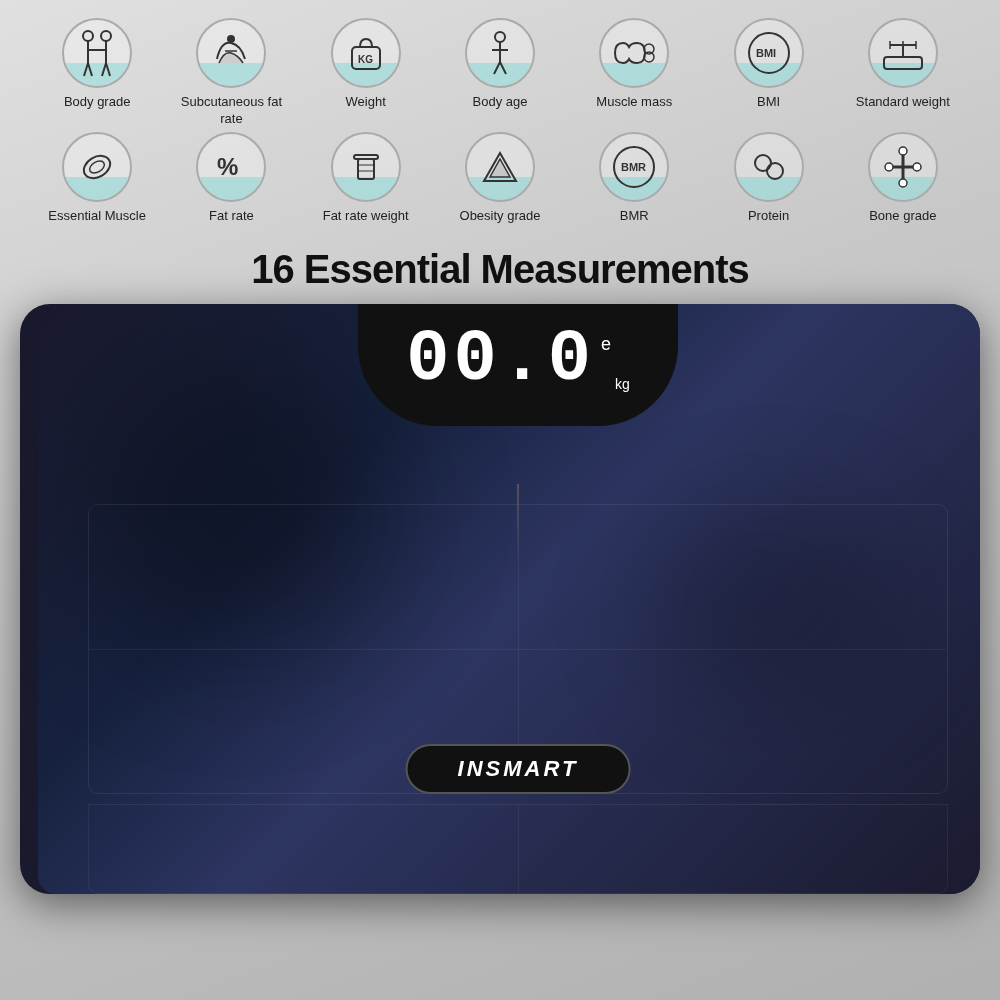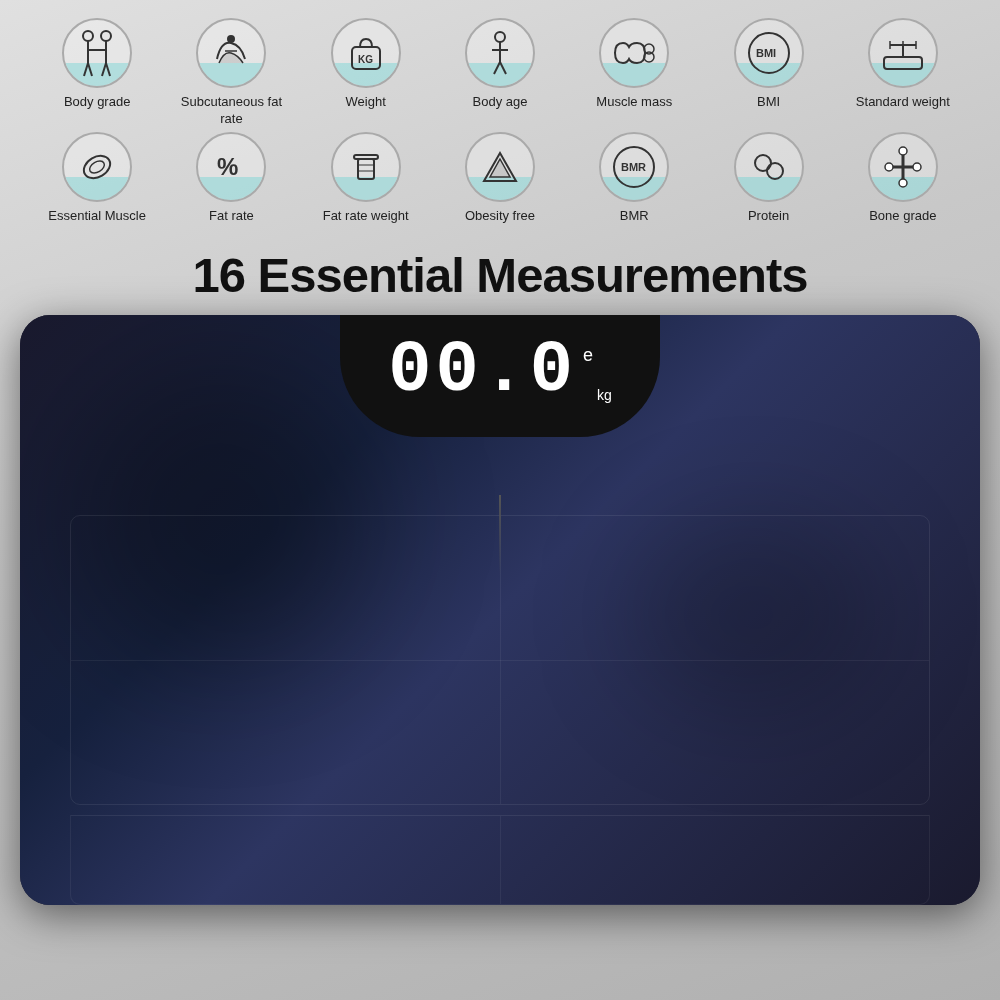--- a/index.html
+++ b/index.html
@@ -78,21 +78,21 @@
       line-height: 1.3;
     }
 
     
     .heading-section {
       text-align: center;
       padding: 8px 20px 12px;
     }
 
     .heading-section h1 {
-      font-size: 49px;
+      font-size: 40px;
       font-weight: 900;
       color: #111;
       letter-spacing: -1px;
     }
 
     
     .scale-container {
       margin: 0 20px;
       background: #1a1a2e;
       border-radius: 30px;
@@ -102,20 +102,21 @@
       overflow: hidden;
       box-shadow: 0 10px 40px rgba(0,0,0,0.5);
     }
 
     .scale-inner {
       width: 100%;
       height: 100%;
       background: linear-gradient(135deg, #1a1a2e 0%, #16213e 30%, #2d3561 50%, #1a1a2e 100%);
       border-radius: 18px;
       position: relative;
+      margin-left: 18px;
     }
 
     
     .blob1 {
       position: absolute;
       width: 300px;
       height: 300px;
       border-radius: 50%;
       background: rgba(0,0,0,0.3);
       top: 50px;
@@ -401,21 +402,21 @@
 weight</span>
       </div>
 
       <div class="icon-item">
         <div class="icon-circle">
           <svg width="44" height="44" viewBox="0 0 44 44" fill="none">
             <polygon points="22,8 38,36 6,36" stroke="#333" stroke-width="2" fill="none"></polygon>
             <polygon points="22,14 32,32 12,32" stroke="#333" stroke-width="1.5" fill="rgba(0,0,0,0.1)"></polygon>
           </svg>
         </div>
-        <span class="icon-label">Obesity free</span>
+        <span class="icon-label">Obesity grade</span>
       </div>
 
       <div class="icon-item">
         <div class="icon-circle">
           <svg width="50" height="50" viewBox="0 0 50 50" fill="none">
             <circle cx="25" cy="25" r="20" stroke="#333" stroke-width="2" fill="none"></circle>
             <text x="12" y="29" font-size="11" fill="#333" font-weight="bold">BMR</text>
           </svg>
         </div>
         <span class="icon-label">BMR</span>
@@ -465,17 +466,20 @@
           <span class="display-unit">kg</span>
         </div>
       </div>
 
       <div class="electrode-line"></div>
 
       <div class="scale-grid"></div>
 
       <div class="bottom-electrodes"></div>
 
+      <div class="brand-badge">
+        <span>INSMART</span>
+      </div>
 
     </div>
   </div>
 
 </div>
 
 </body></html>

